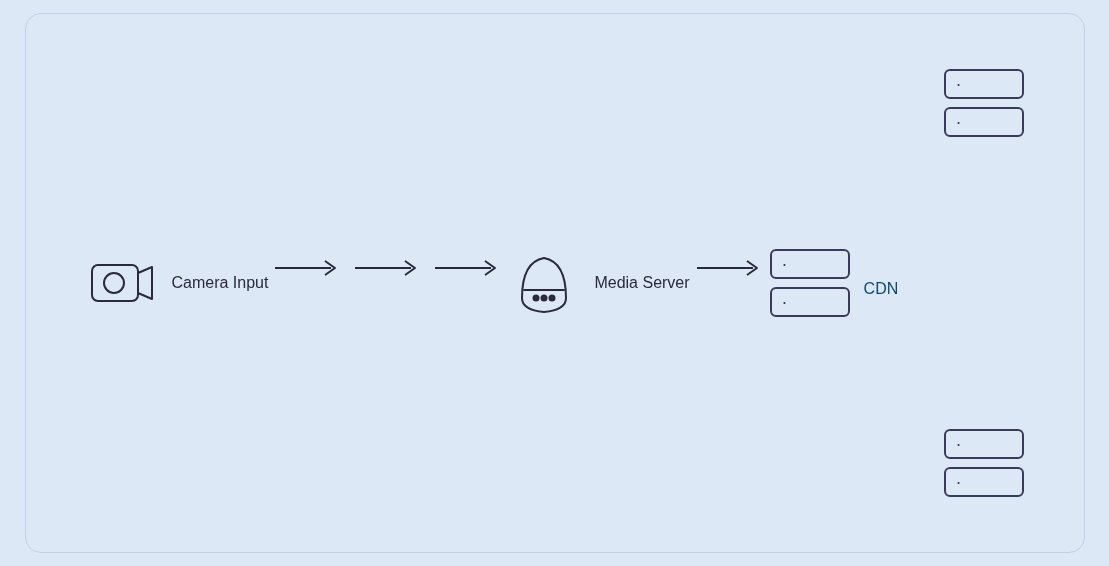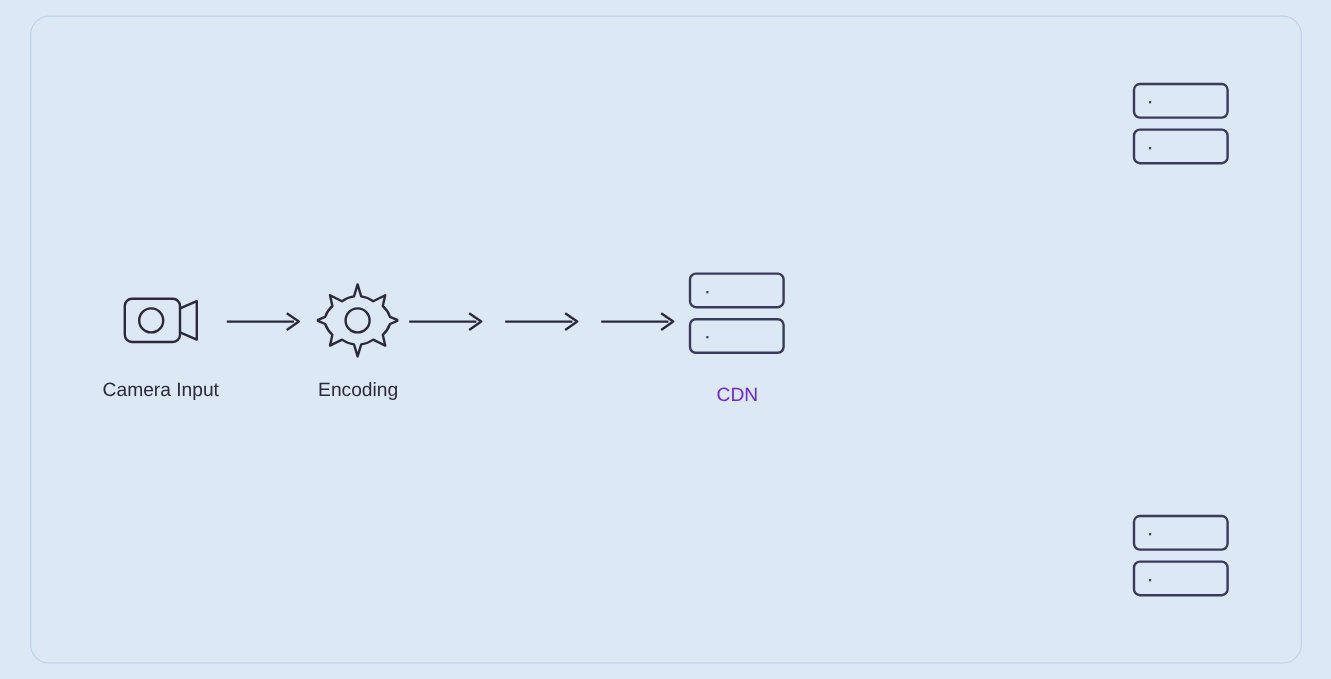--- a/index.html
+++ b/index.html
@@ -25,21 +25,21 @@
       display: flex;
       align-items: center;
       position: absolute;
       top: 50%;
       left: 60px;
       transform: translateY(-50%);
       gap: 0;
     }
     .node {
       display: flex;
-      flex-direction: column;
+      flex-direction: row;
       align-items: center;
       gap: 14px;
     }
     .node-icon {
       width: 72px;
       height: 72px;
       display: flex;
       align-items: center;
       justify-content: center;
     }
@@ -54,21 +54,21 @@
       padding-bottom: 30px; 
       width: 80px;
       justify-content: center;
     }
     .arrow svg {
       width: 70px;
       height: 24px;
     }
     .cdn-label {
       font-size: 16px;
-      color: #6d28d9;
+      color: #0c4a6e;
       margin-top: 12px;
       text-align: center;
     }
     .cdn-nodes {
       display: flex;
       flex-direction: column;
       gap: 8px;
     }
     .cdn-node-rect {
       width: 80px;
@@ -139,46 +139,51 @@
       <span class="node-label">Camera Input</span>
     </div>
 
     <div class="arrow">
       <svg viewBox="0 0 70 24" fill="none" xmlns="http://www.w3.org/2000/svg">
         <line x1="2" y1="12" x2="58" y2="12" stroke="#2a2a3a" stroke-width="2"></line>
         <polyline points="52,5 62,12 52,19" stroke="#2a2a3a" stroke-width="2" fill="none" stroke-linejoin="round"></polyline>
       </svg>
     </div>
 
+
+    <div class="arrow">
+      <svg viewBox="0 0 70 24" fill="none" xmlns="http://www.w3.org/2000/svg">
+        <line x1="2" y1="12" x2="58" y2="12" stroke="#2a2a3a" stroke-width="2"></line>
+        <polyline points="52,5 62,12 52,19" stroke="#2a2a3a" stroke-width="2" fill="none" stroke-linejoin="round"></polyline>
+      </svg>
+    </div>
+
+
+    <div class="arrow">
+      <svg viewBox="0 0 70 24" fill="none" xmlns="http://www.w3.org/2000/svg">
+        <line x1="2" y1="12" x2="58" y2="12" stroke="#2a2a3a" stroke-width="2"></line>
+        <polyline points="52,5 62,12 52,19" stroke="#2a2a3a" stroke-width="2" fill="none" stroke-linejoin="round"></polyline>
+      </svg>
+    </div>
+
     <div class="node">
       <div class="node-icon">
-        <svg class="icon" width="68" height="68" viewBox="0 0 68 68">
-          <circle cx="34" cy="34" r="10"></circle>
-
-          <path d="M34 4 L37 14 A22 22 0 0 1 47 18 L57 13 L55 22 A22 22 0 0 1 61 31 L68 34 L61 37 A22 22 0 0 1 55 46 L57 55 L47 50 A22 22 0 0 1 37 54 L34 64 L31 54 A22 22 0 0 1 21 50 L11 55 L13 46 A22 22 0 0 1 7 37 L0 34 L7 31 A22 22 0 0 1 13 22 L11 13 L21 18 A22 22 0 0 1 31 14 Z" stroke="#2a2a3a" stroke-width="2" fill="none"></path>
+        <svg class="icon" width="72" height="66" viewBox="0 0 72 66">
+
+          <path d="M14,48 Q14,12 36,8 Q58,12 58,48 Q58,60 36,62 Q14,60 14,48 Z"></path>
+
+          <circle cx="28" cy="48" r="2.5" fill="#2a2a3a"></circle>
+          <circle cx="36" cy="48" r="2.5" fill="#2a2a3a"></circle>
+          <circle cx="44" cy="48" r="2.5" fill="#2a2a3a"></circle>
+
+          <line x1="16" y1="40" x2="56" y2="40"></line>
         </svg>
       </div>
-      <span class="node-label">Encoding</span>
-    </div>
-
-    <div class="arrow">
-      <svg viewBox="0 0 70 24" fill="none" xmlns="http://www.w3.org/2000/svg">
-        <line x1="2" y1="12" x2="58" y2="12" stroke="#2a2a3a" stroke-width="2"></line>
-        <polyline points="52,5 62,12 52,19" stroke="#2a2a3a" stroke-width="2" fill="none" stroke-linejoin="round"></polyline>
-      </svg>
-    </div>
-
-
-    <div class="arrow">
-      <svg viewBox="0 0 70 24" fill="none" xmlns="http://www.w3.org/2000/svg">
-        <line x1="2" y1="12" x2="58" y2="12" stroke="#2a2a3a" stroke-width="2"></line>
-        <polyline points="52,5 62,12 52,19" stroke="#2a2a3a" stroke-width="2" fill="none" stroke-linejoin="round"></polyline>
-      </svg>
-    </div>
-
+      <span class="node-label">Media Server</span>
+    </div>
 
     <div class="arrow">
       <svg viewBox="0 0 70 24" fill="none" xmlns="http://www.w3.org/2000/svg">
         <line x1="2" y1="12" x2="58" y2="12" stroke="#2a2a3a" stroke-width="2"></line>
         <polyline points="52,5 62,12 52,19" stroke="#2a2a3a" stroke-width="2" fill="none" stroke-linejoin="round"></polyline>
       </svg>
     </div>
 
     <div class="node">
       <div class="cdn-nodes">

